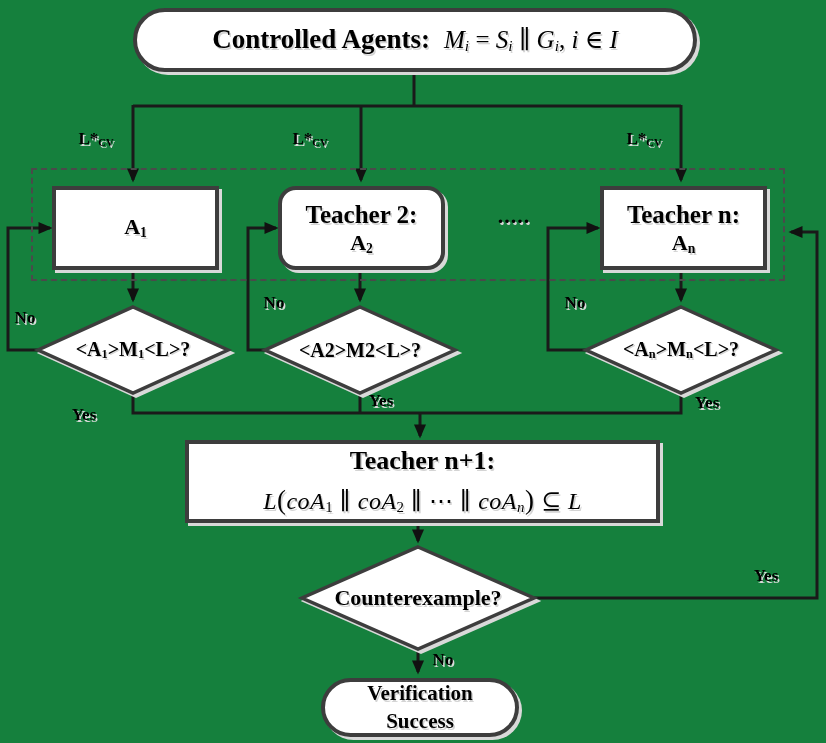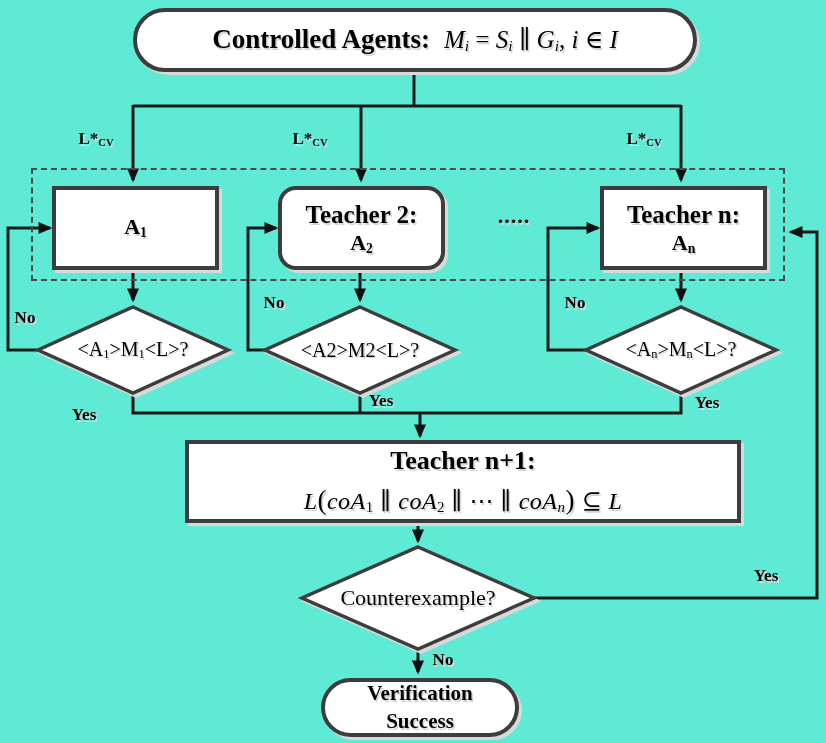--- a/index.html
+++ b/index.html
@@ -1,17 +1,17 @@
 <!DOCTYPE html>
 <html><head>
 <meta charset="utf-8">
 <style>
   html,body{margin:0;padding:0;background:#ffffff;}
   #canvas{
-    position:relative;width:826px;height:743px;background:#5eead4;overflow:hidden;
+    position:relative;width:826px;height:743px;background:#15803d;overflow:hidden;
     font-family:"Liberation Serif","DejaVu Serif",serif;color:#000;
   }
   svg.wires{position:absolute;left:0;top:0;width:826px;height:743px;pointer-events:none;}
   .wire{fill:none;stroke:#1a1a1a;stroke-width:3;}
   .diamond{fill:#ffffff;stroke:#3d3d3d;stroke-width:3.5;stroke-linejoin:miter;
            filter:drop-shadow(3px 3px 0px #d9d9d9);}
   .node{
     position:absolute;background:#fff;border:4px solid #3d3d3d;box-sizing:border-box;
     display:flex;flex-direction:column;align-items:center;justify-content:center;
     text-align:center;box-shadow:3px 3px 0px #d9d9d9;z-index:3;
@@ -20,21 +20,21 @@
   .dashed-region{
     position:absolute;border:2px dashed #4a4a4a;box-sizing:border-box;
     background:transparent;z-index:1;
   }
   .shadowtxt{text-shadow:1.5px 1.5px 0px #d4d4d4;}
   .lbl{
     position:absolute;transform:translate(-50%,-50%);font-weight:bold;font-size:17px;
     white-space:nowrap;z-index:5;text-shadow:1.5px 1.5px 0px #dadada;
   }
   .diamond-text{
-    position:absolute;transform:translate(-50%,-50%);font-weight:normal;white-space:nowrap;
+    position:absolute;transform:translate(-50%,-50%);font-weight:bold;white-space:nowrap;
     z-index:4;text-shadow:1.5px 1.5px 0px #d4d4d4;
   }
   .title-row{display:flex;flex-direction:row;align-items:baseline;gap:14px;white-space:nowrap;}
   .top-title{font-weight:bold;font-size:27px;}
   .top-formula{font-size:25px;}
   .box-title{font-weight:bold;font-size:25px;line-height:1.25;white-space:nowrap;}
   .box-sub{font-weight:bold;font-size:22px;line-height:1.2;white-space:nowrap;}
   .np1-title{font-weight:bold;font-size:26px;line-height:1.2;white-space:nowrap;}
   .np1-formula{font-size:24px;line-height:1.25;letter-spacing:0.5px;white-space:nowrap;}
   .succ-line{font-weight:bold;font-size:21px;line-height:1.3;white-space:nowrap;}
@@ -118,21 +118,21 @@
 
   <div class="lbl" style="left:25px;top:318px;">No</div>
   <div class="lbl" style="left:274px;top:303px;">No</div>
   <div class="lbl" style="left:575px;top:303px;">No</div>
   <div class="lbl" style="left:84px;top:415px;">Yes</div>
   <div class="lbl" style="left:381px;top:401px;">Yes</div>
   <div class="lbl" style="left:707px;top:403px;">Yes</div>
   <div class="lbl" style="left:766px;top:576px;">Yes</div>
   <div class="lbl" style="left:443px;top:660px;">No</div>
 
-  <div class="node" style="left:185px;top:440px;width:556px;height:83px;gap:8px;">
+  <div class="node" style="left:185px;top:440px;width:475px;height:83px;gap:8px;">
     <div class="np1-title shadowtxt">Teacher n+1:</div>
     <div class="np1-formula shadowtxt"><span class="it">L</span><span class="paren">(</span><span class="it">coA</span><span class="sub">1</span><span> ∥ </span><span class="it">coA</span><span class="sub">2</span><span> ∥ ⋯ ∥ </span><span class="it">coA</span><span class="sub it">n</span><span class="paren">)</span><span> ⊆ </span><span class="it">L</span></div>
   </div>
 
   <div class="node stadium" style="left:321px;top:678px;width:198px;height:59px;border-radius:30px;">
     <div class="succ-line shadowtxt">Verification</div>
     <div class="succ-line shadowtxt">Success</div>
   </div>
 
 </div>

